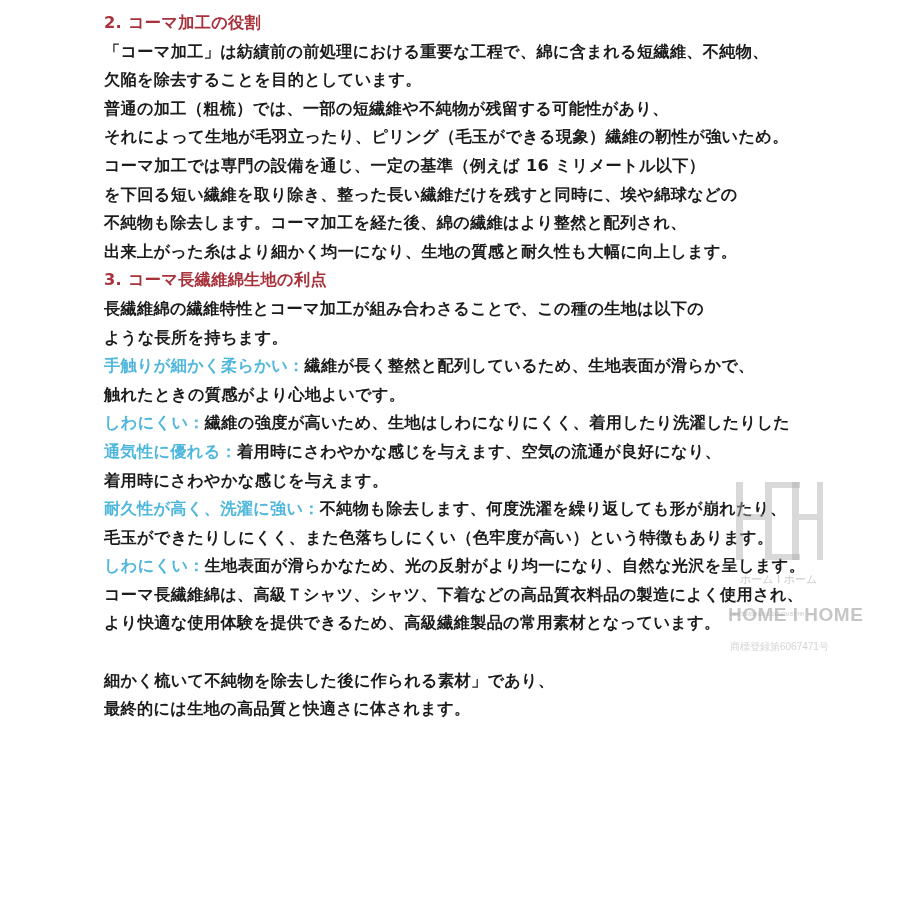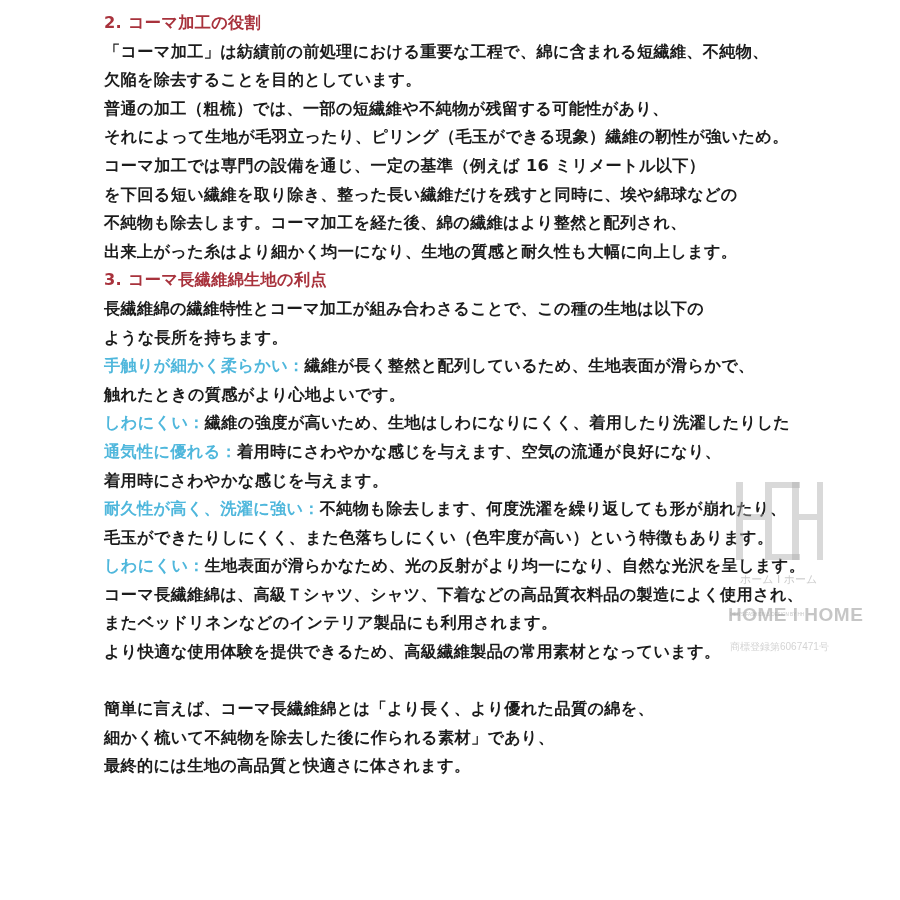--- a/index.html
+++ b/index.html
@@ -134,26 +134,24 @@
   <div class="line">
     <span class="hl">耐久性が高く、洗濯に強い：</span><span>不純物も除去します、何度洗濯を繰り返しても形が崩れたり、</span>
   </div>
   <div class="line">毛玉ができたりしにくく、また色落ちしにくい（色牢度が高い）という特徴もあります。</div>
 
   <div class="line">
     <span class="hl">しわにくい：</span><span>生地表面が滑らかなため、光の反射がより均一になり、自然な光沢を呈します。</span>
   </div>
 
   <div class="line">コーマ長繊維綿は、高級Ｔシャツ、シャツ、下着などの高品質衣料品の製造によく使用され、</div>
-  <div class="line">またベッドリネンなどのインテリア製品にも利用されます。</div>
   <div class="line">より快適な使用体験を提供できるため、高級繊維製品の常用素材となっています。</div>
 
   <div class="gap"></div>
 
-  <div class="line">簡単に言えば、コーマ長繊維綿とは「より長く、より優れた品質の綿を、</div>
   <div class="line">細かく梳いて不純物を除去した後に作られる素材」であり、</div>
   <div class="line">最終的には生地の高品質と快適さに体されます。</div>
 </div>
 
 <div class="watermark">
   <div class="wm-logo">
 
     <div class="wm-bar" style="left:6px;top:0;width:7px;height:78px;"></div>
     <div class="wm-bar" style="left:13px;top:32px;width:22px;height:6px;"></div>
     <div class="wm-bar" style="left:35px;top:0;width:7px;height:78px;"></div>

